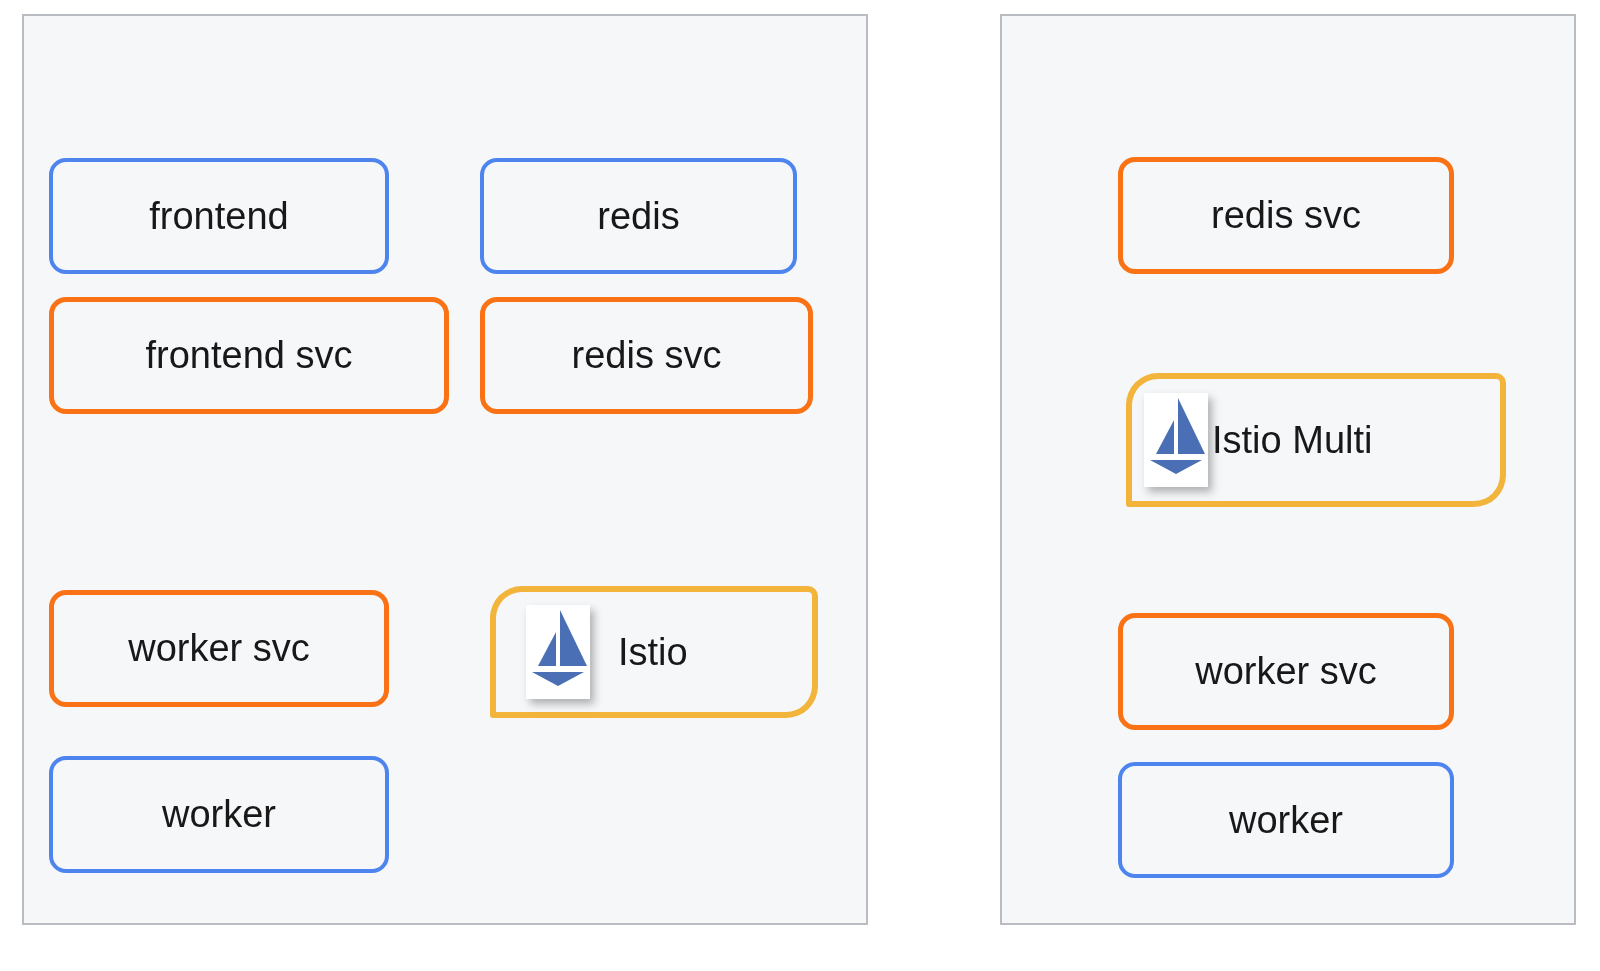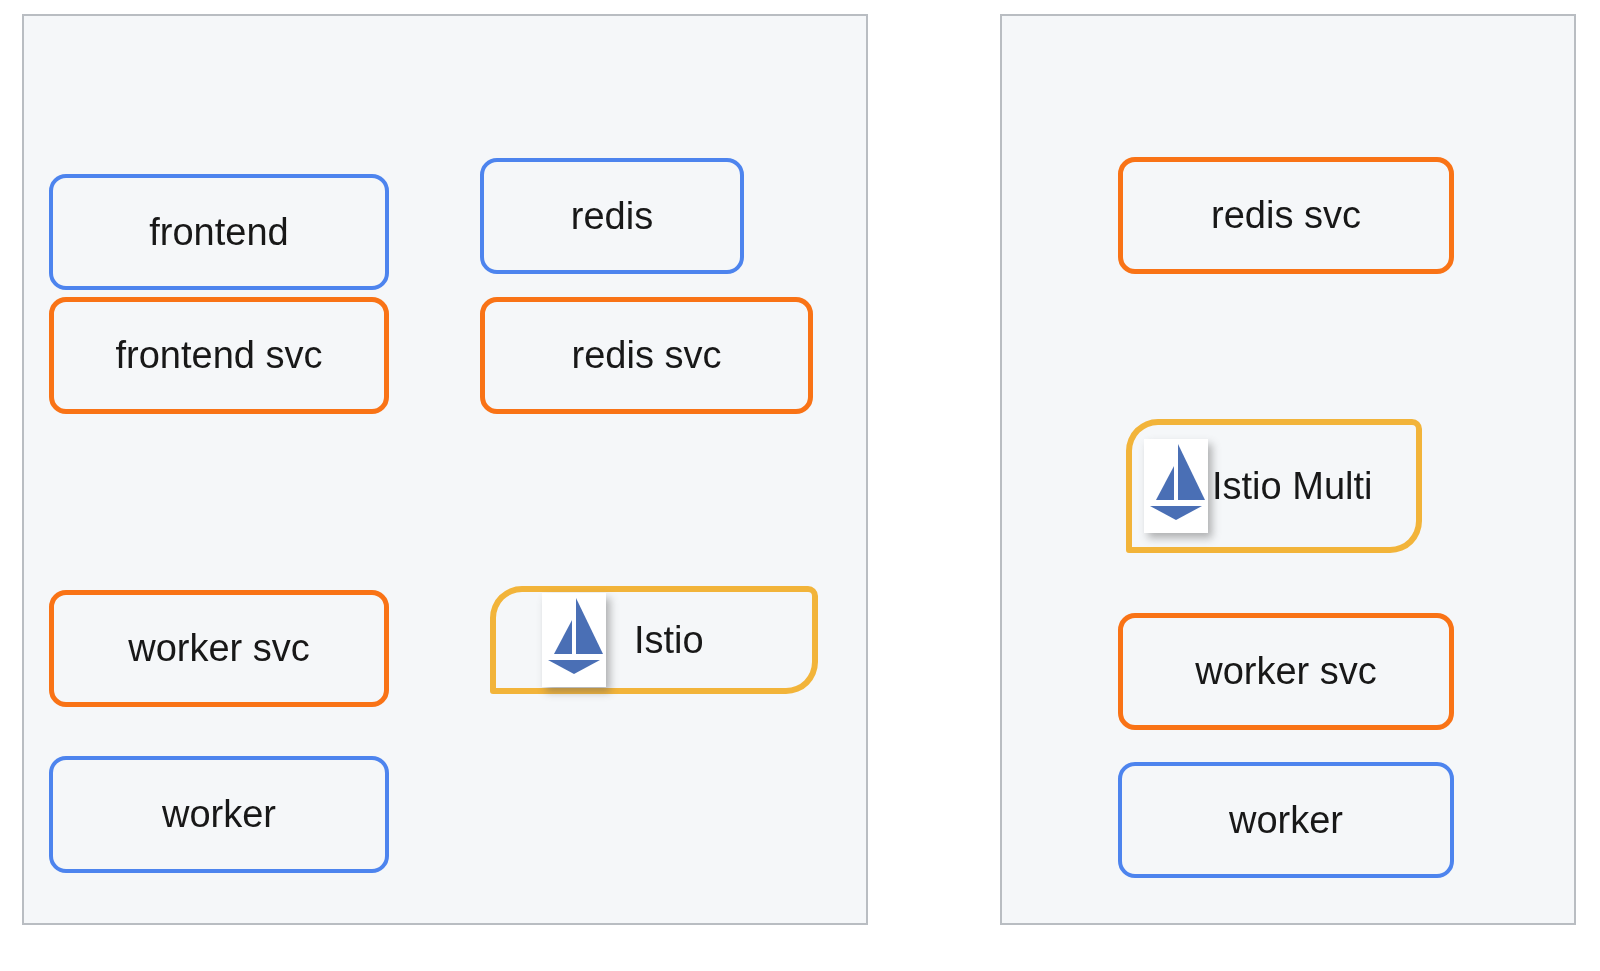--- a/index.html
+++ b/index.html
@@ -46,30 +46,30 @@
     white-space: nowrap;
   }
   .node.blue   { border: 4px solid #4d84ee; }
   .node.red    { border: 5px solid #f97316; }
   .node.yellow {
     border: 6px solid #f2b43a;
     border-radius: 32px 10px 32px 3px;
     justify-content: flex-start;
   }
   
-  .p-frontend     { left: 25px;  top: 158px; width: 340px; height: 116px; }
-  .p-redis        { left: 456px; top: 142px; width: 264px; height: 116px; }
-  .p-frontend-svc { left: 25px;  top: 281px; width: 340px; height: 117px; }
+  .p-frontend     { left: 25px;  top: 142px; width: 340px; height: 116px; }
+  .p-redis        { left: 456px; top: 142px; width: 317px; height: 116px; }
+  .p-frontend-svc { left: 25px;  top: 281px; width: 400px; height: 117px; }
   .p-redis-svc    { left: 456px; top: 281px; width: 333px; height: 117px; }
   .p-worker-svc   { left: 25px;  top: 574px; width: 340px; height: 117px; }
-  .p-istio        { left: 466px; top: 570px; width: 328px; height: 108px; padding-left: 46px; }
+  .p-istio        { left: 466px; top: 570px; width: 328px; height: 132px; padding-left: 30px; }
   .p-worker       { left: 25px;  top: 740px; width: 340px; height: 117px; }
   
   .b-redis-svc    { left: 116px; top: 141px; width: 336px; height: 117px; }
-  .b-istio-multi  { left: 124px; top: 357px; width: 296px; height: 134px; padding-left: 12px; margin-top: 46px; }
+  .b-istio-multi  { left: 124px; top: 357px; width: 380px; height: 134px; padding-left: 12px; }
   .b-worker-svc   { left: 116px; top: 597px; width: 336px; height: 117px; }
   .b-worker       { left: 116px; top: 746px; width: 336px; height: 116px; }
 
   .p-istio .node-label { margin-left: 28px; }
   .b-istio-multi .node-label { margin-left: 4px; }
 
   .logo-card {
     display: inline-flex;
     align-items: center;
     justify-content: center;

